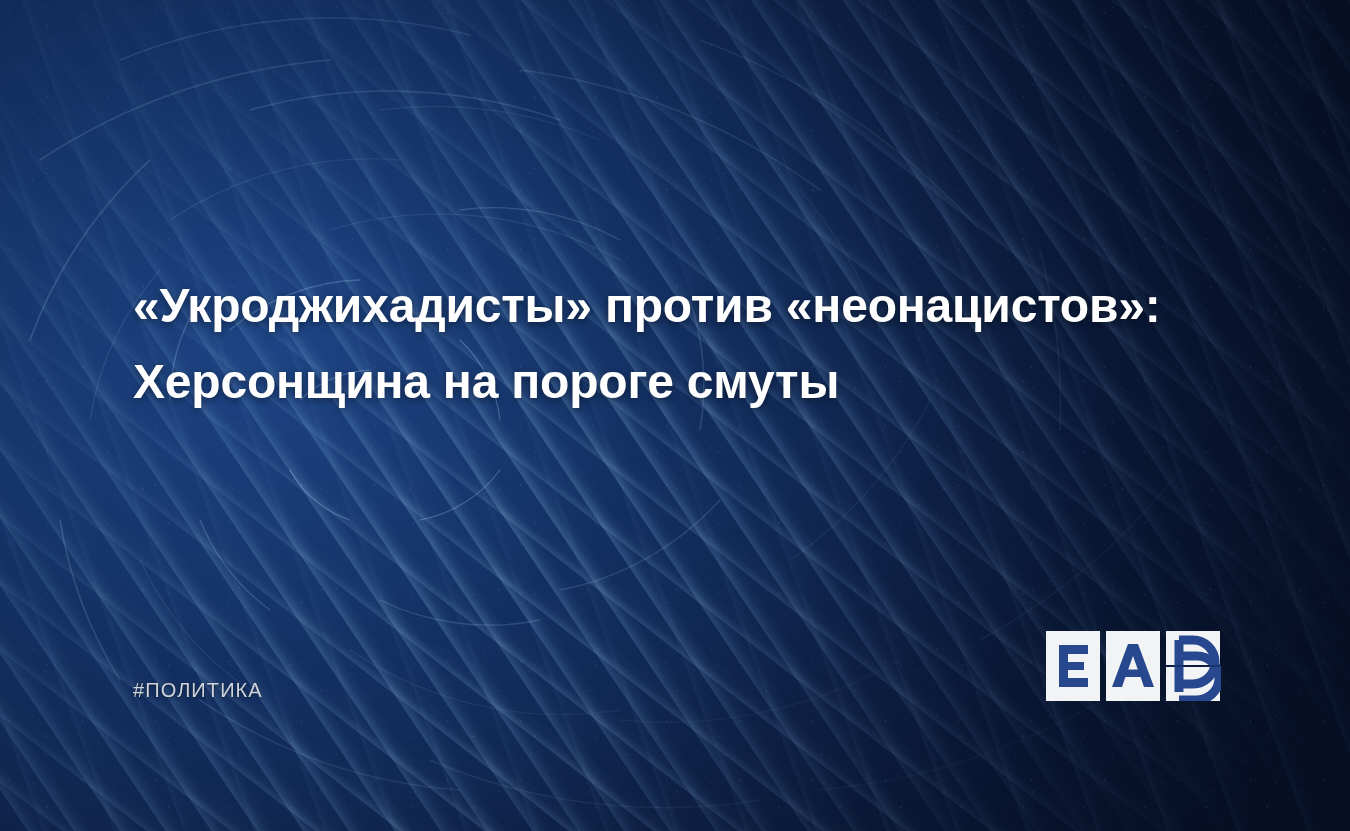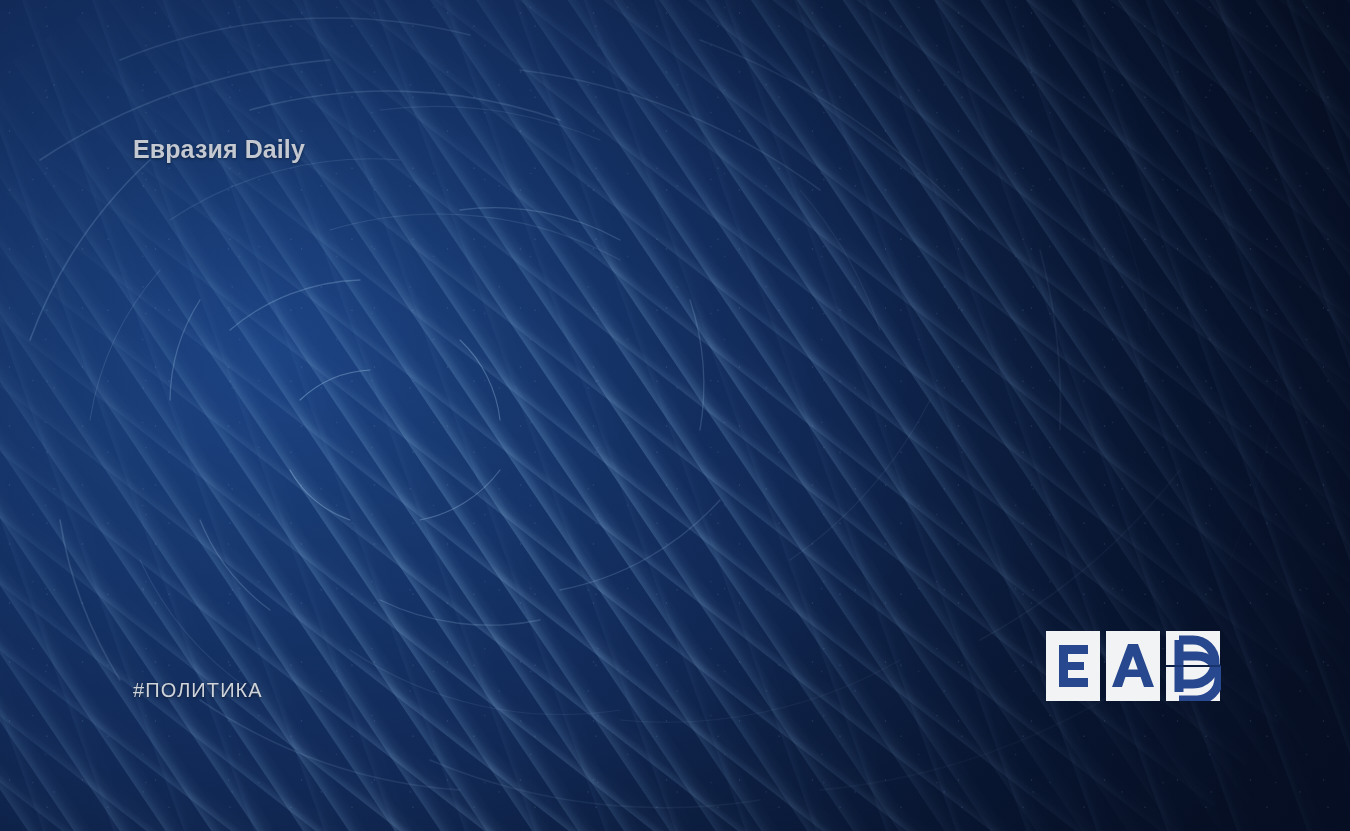--- a/index.html
+++ b/index.html
@@ -238,22 +238,22 @@
         <path d="M 500 420 A 130 130 0 0 0 460 340"></path>
       </g>
     </g>
   </svg>
 
   <div class="grain"></div>
   <div class="bg-vignette"></div>
 
   <div class="content">
 
-    <div class="brand">Евразия Daily</div>
-
+
+    <h1 class="headline">«Укроджихадисты» против «неонацистов»: Херсонщина на пороге смуты</h1>
 
     <div class="hashtag">#ПОЛИТИКА</div>
 
     <div class="logo">
       <svg width="175" height="70" viewBox="0 0 175 70" aria-hidden="true">
 
         <rect x="0" y="0" width="54" height="70" fill="#f2f3f5"></rect>
         <rect x="60" y="0" width="54" height="70" fill="#f2f3f5"></rect>
         <rect x="120" y="0" width="54" height="34" fill="#f2f3f5"></rect>
         <rect x="120" y="36" width="54" height="34" fill="#f2f3f5"></rect>

